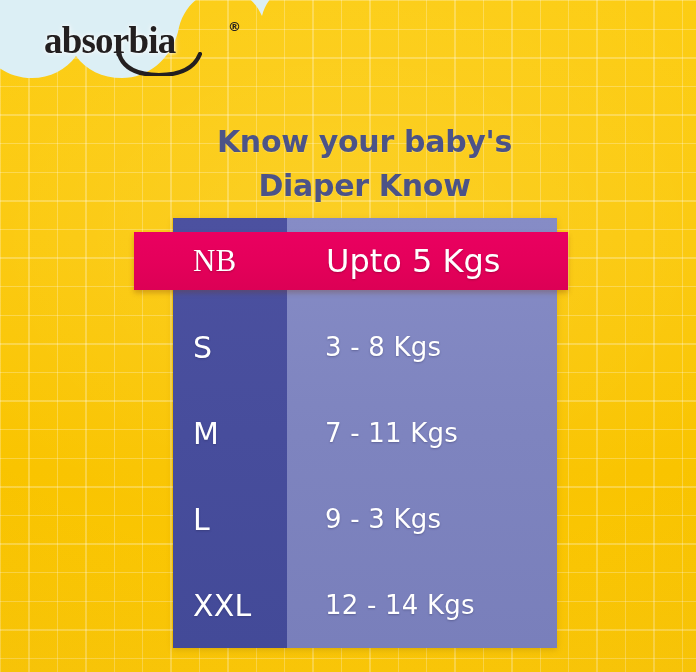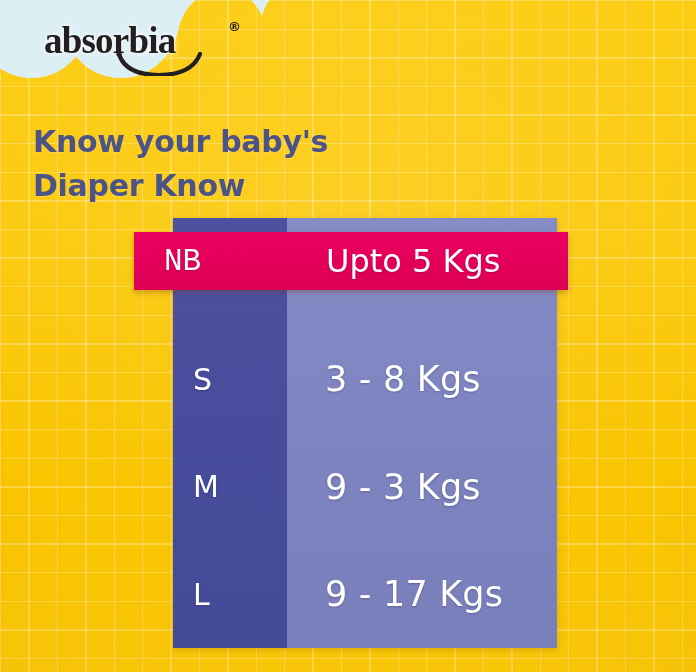--- a/index.html
+++ b/index.html
@@ -93,20 +93,21 @@
     height: 24px;
   }
   .logo-smile svg { display: block; }
 
   
   .heading {
     position: absolute;
     left: 0;
     right: 0;
     top: 120px;
+    text-align: center;
     color: #4c5387;
     font-family: "DejaVu Sans", sans-serif;
     font-weight: 700;
     font-size: 30px;
     line-height: 1.45;
     letter-spacing: -0.3px;
     text-shadow: 0 1px 0 rgba(255,255,255,0.18);
     padding-left: 33px;
   }
   .heading .l1, .heading .l2 { display: block; }
@@ -142,44 +143,44 @@
     font-weight: 400;
     letter-spacing: 0.2px;
     text-shadow: 0 1px 2px rgba(40,40,80,0.35);
   }
   .col-size .cell {
     padding-left: 20px;
     font-size: 30px;
   }
   .col-weight .cell {
     padding-left: 38px;
-    font-size: 35px;
+    font-size: 26px;
   }
   
   .cell.hidden-row { visibility: hidden; }
 
   
   .highlight {
     position: absolute;
     left: 134px;
     top: 232px;
     width: 434px;
     height: 58px;
     background: linear-gradient(180deg, #ea0060 0%, #e4005a 55%, #dc0055 100%);
     box-shadow: 0 3px 5px rgba(120,60,20,0.30);
     display: flex;
     align-items: center;
   }
   .highlight .hl-size {
     width: 101px;
-    padding-left: 30px;
+    padding-left: 59px;
     box-sizing: border-box;
     color: #ffffff;
     font-size: 31px;
-    font-family: Liberation Mono, monospace;
+    font-family: Liberation Serif, serif;
     text-shadow: 0 1px 2px rgba(110,0,40,0.45);
   }
   .highlight .hl-weight {
     padding-left: 91px;
     color: #ffffff;
     font-size: 32px;
     font-family: "DejaVu Sans", sans-serif;
     text-shadow: 0 1px 2px rgba(110,0,40,0.45);
   }
 </style>
@@ -223,26 +224,28 @@
     <span class="l1">Know your baby's</span>
     <span class="l2">Diaper Know</span>
   </div>
 
   <div class="table">
     <div class="col-size">
       <div class="cell hidden-row">NB</div>
       <div class="cell">S</div>
       <div class="cell">M</div>
       <div class="cell">L</div>
+      <div class="cell">XXL</div>
     </div>
     <div class="col-weight">
       <div class="cell hidden-row">Upto 5 Kgs</div>
       <div class="cell">3 - 8 Kgs</div>
+      <div class="cell">7 - 11 Kgs</div>
       <div class="cell">9 - 3 Kgs</div>
-      <div class="cell">9 - 17 Kgs</div>
+      <div class="cell">12 - 14 Kgs</div>
     </div>
   </div>
 
   <div class="highlight">
     <div class="hl-size">NB</div>
     <div class="hl-weight">Upto 5 Kgs</div>
   </div>
 
 </div>
 

